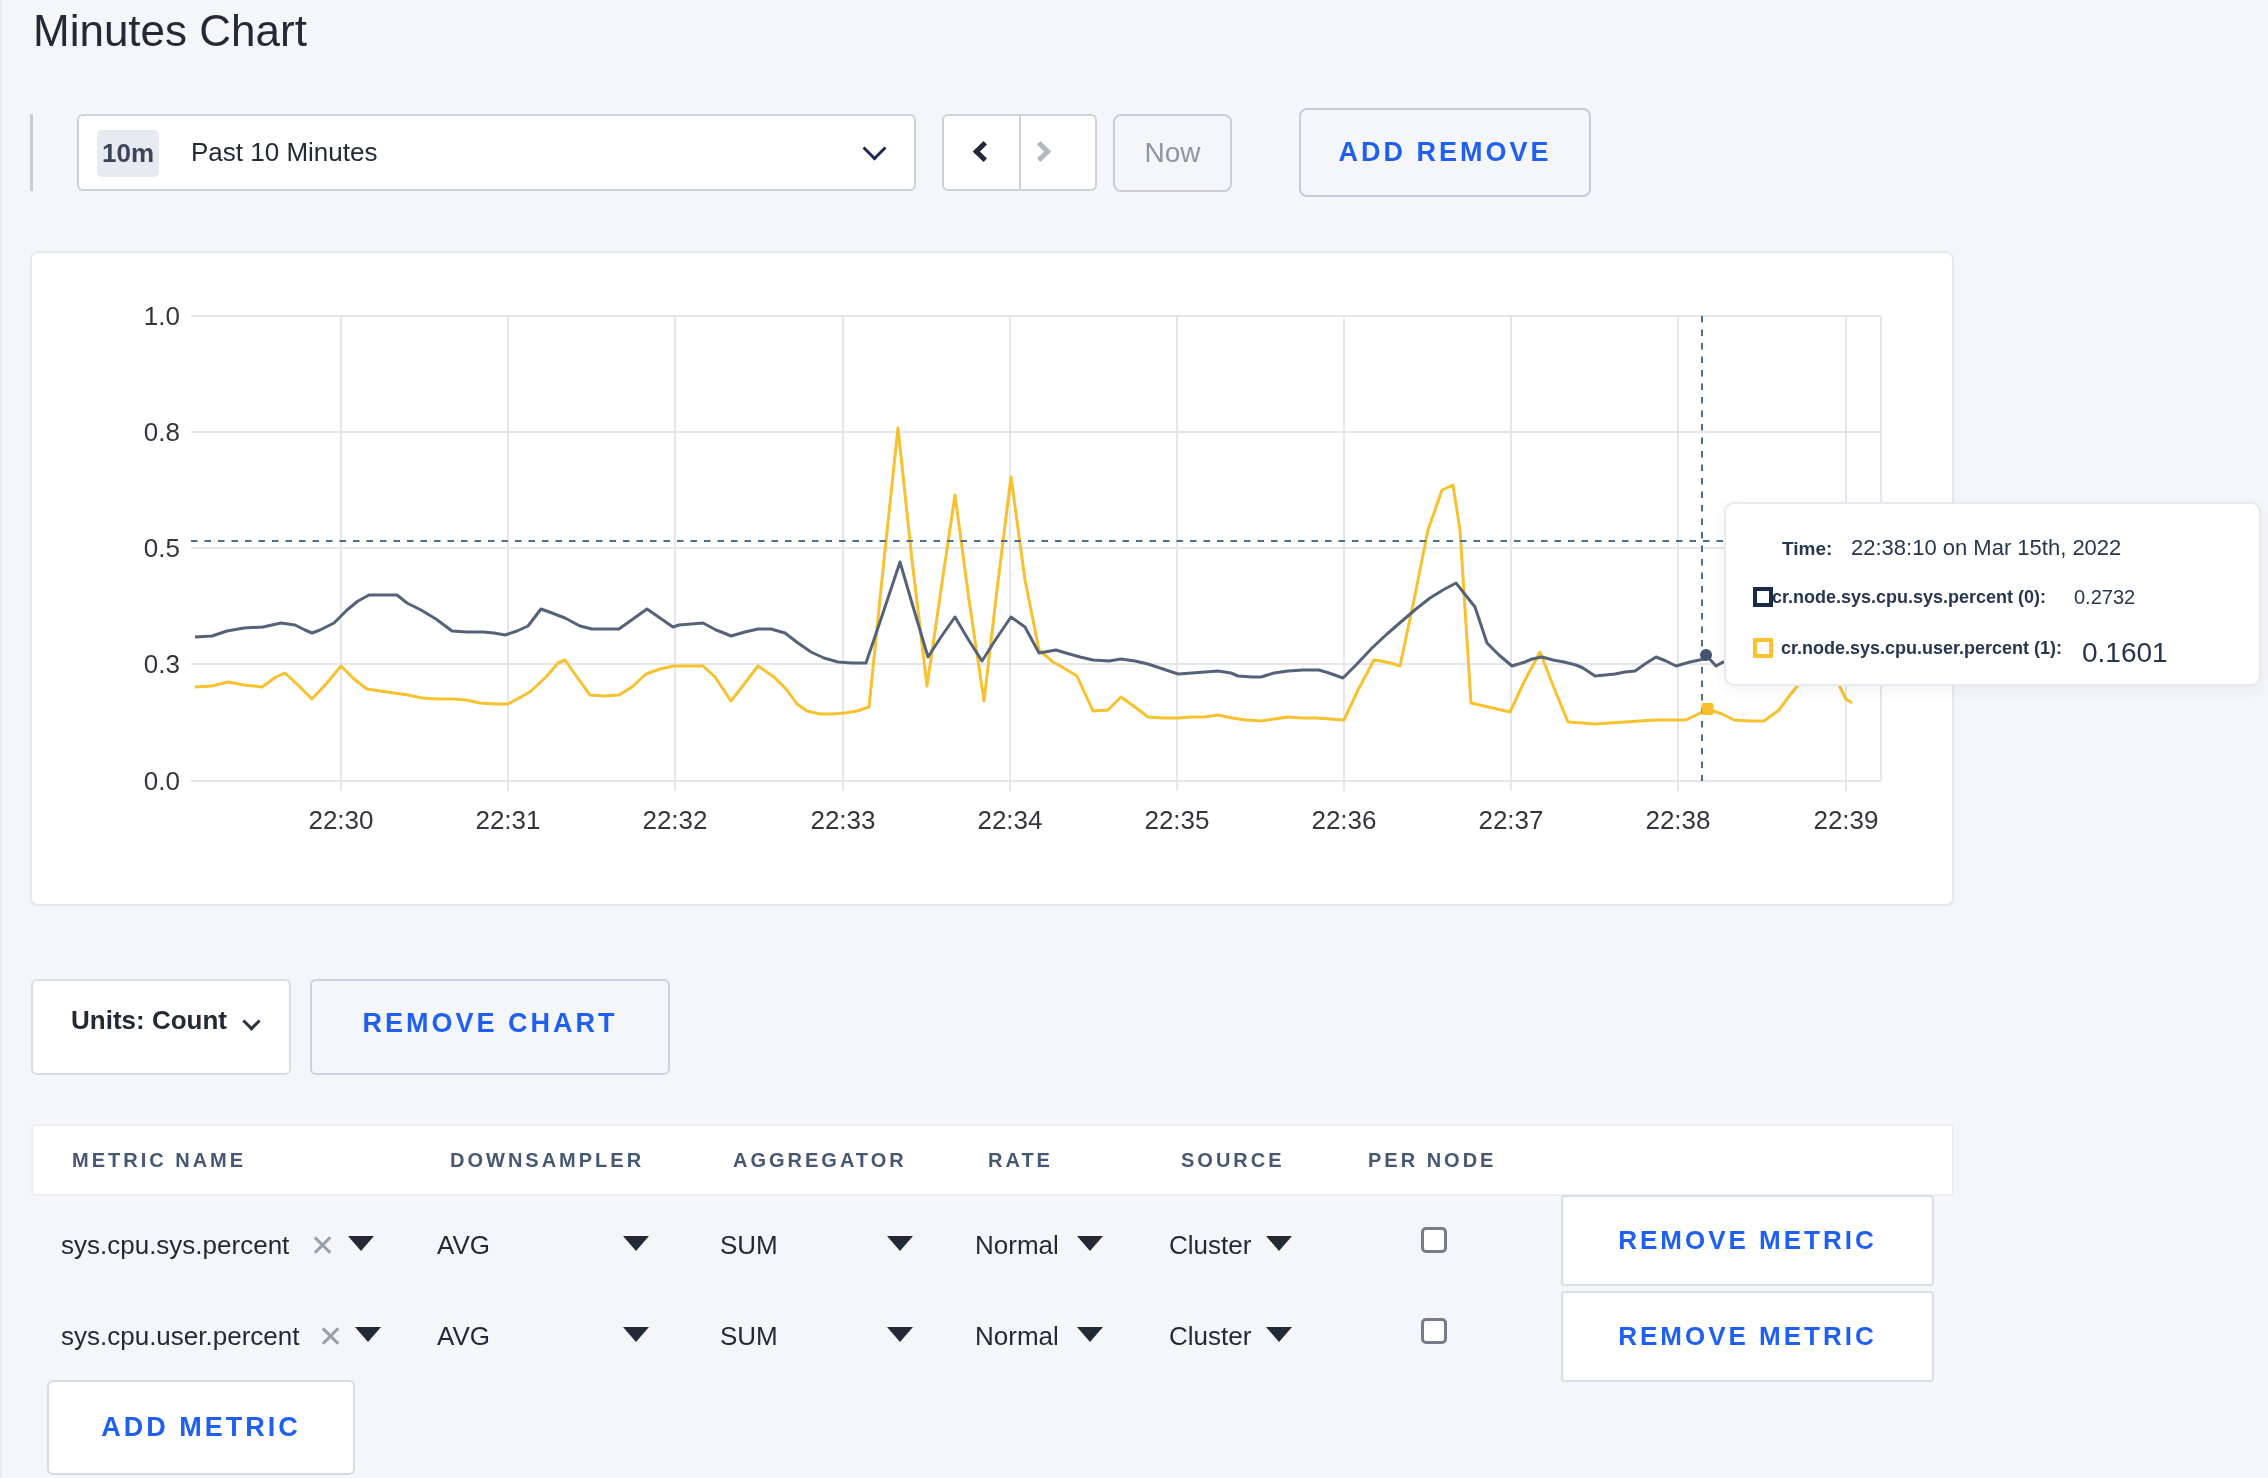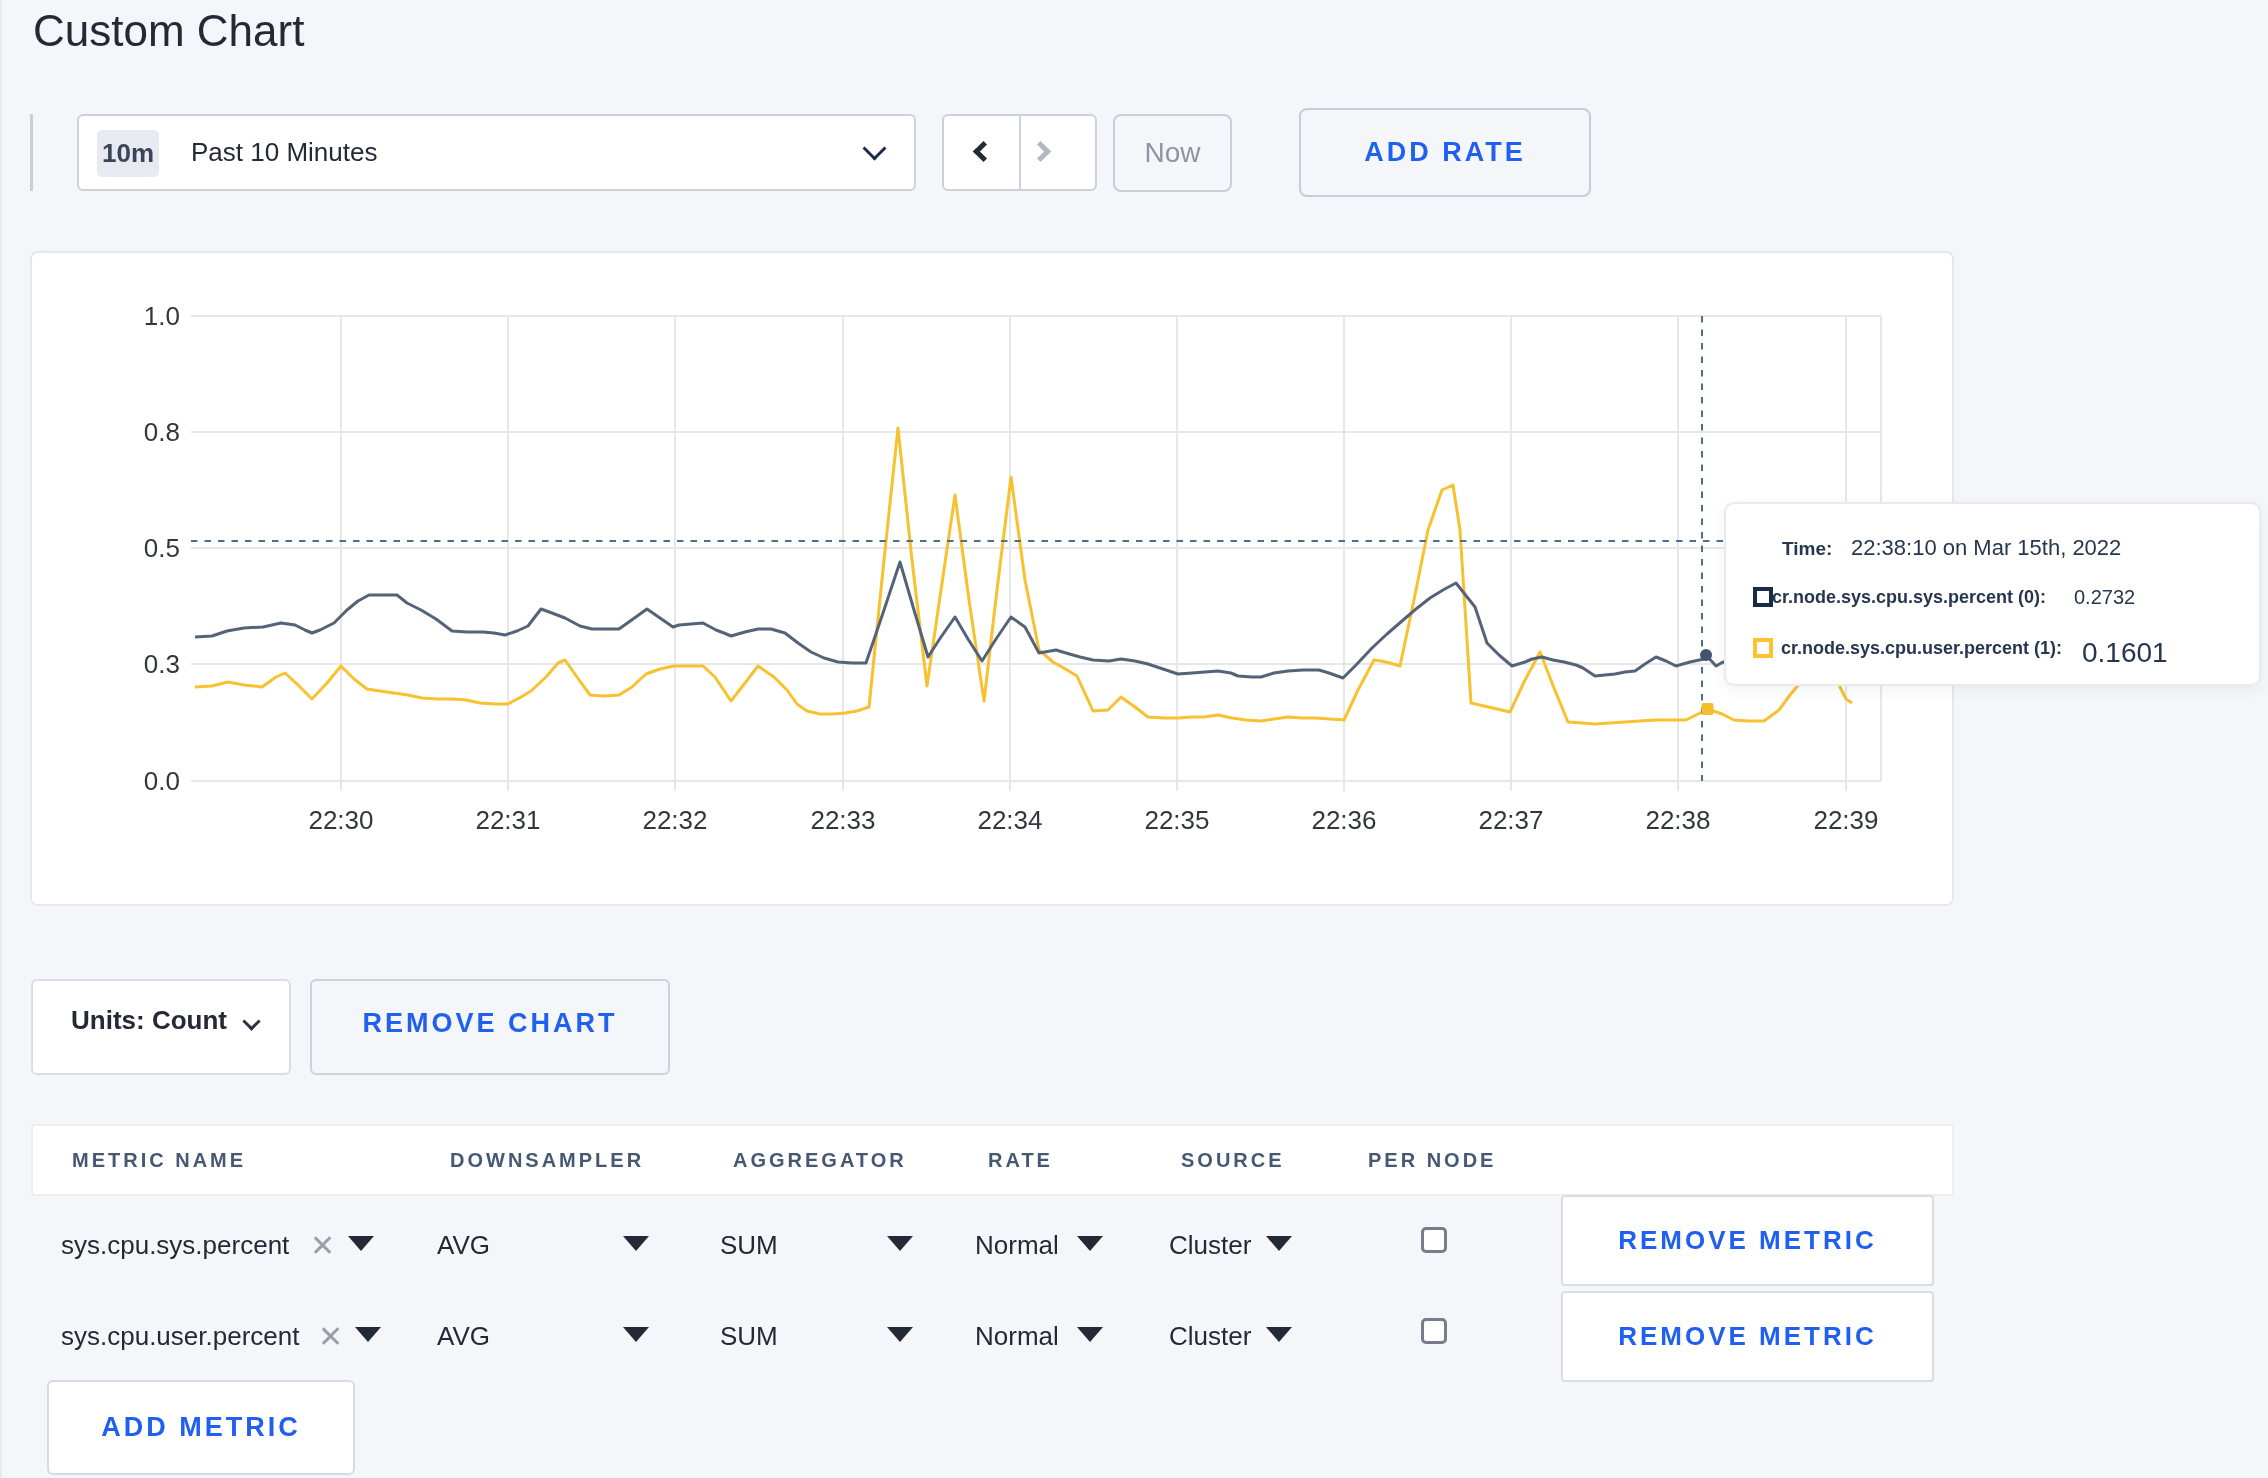--- a/index.html
+++ b/index.html
@@ -28,34 +28,34 @@
 .th { position:absolute; top:0; height:68px; line-height:68px; font-size:20px; font-weight:bold; letter-spacing:3px; color:#475872; }
 .rowtxt { position:absolute; font-size:26px; color:#242a35; white-space:nowrap; }
 .caret { position:absolute; width:0; height:0; border-left:13px solid transparent; border-right:13px solid transparent; border-top:15px solid #242a35; }
 .xclose { position:absolute; font-size:30px; color:#99a0ab; }
 .cbox { position:absolute; left:1421px; width:26px; height:26px; background:#fff; border:3px solid #767d89; border-radius:5px; }
 .rmbtn { position:absolute; left:1561px; width:373px; height:91px; background:#fff; border:2px solid #d9dde6; border-radius:4px; font-size:26px; font-weight:bold; color:#2060f0; letter-spacing:3px; text-align:center; line-height:87px; }
 .addmetric { left:47px; top:1380px; width:308px; height:95px; background:#fff; border:2px solid #d5dae3; border-radius:6px; font-size:27px; font-weight:bold; color:#2060f0; letter-spacing:3px; text-align:center; line-height:91px; }
 </style></head>
 <body>
 <div class="abs" style="left:0;top:0;width:2px;height:1478px;background:#e8eaf0;"></div>
-<div class="abs title">Custom Chart</div>
+<div class="abs title">Minutes Chart</div>
 <div class="abs tooldiv"></div>
 <div class="abs select">
   <div class="abs chip">10m</div>
   <div class="abs sellabel">Past 10 Minutes</div>
   <div class="abs chevdown"></div>
 </div>
 <div class="abs pager">
   <div class="abs pagersep"></div>
   <div class="abs chl"></div>
   <div class="abs chr"></div>
 </div>
 <div class="abs nowbtn">Now</div>
-<div class="abs addchart">ADD RATE</div>
+<div class="abs addchart">ADD REMOVE</div>
 
 <div class="abs card">
 <svg style="position:absolute;left:-2px;top:-2px;" width="1924" height="655" viewBox="0 0 1924 655">
   <g stroke="#e5e7ea" stroke-width="2">
     <line x1="161" y1="65" x2="1851" y2="65"></line>
     <line x1="161" y1="181" x2="1851" y2="181"></line>
     <line x1="161" y1="297" x2="1851" y2="297"></line>
     <line x1="161" y1="413" x2="1851" y2="413"></line>
     <line x1="161" y1="530" x2="1851" y2="530"></line>
     <line x1="311" y1="65" x2="311" y2="540"></line>

